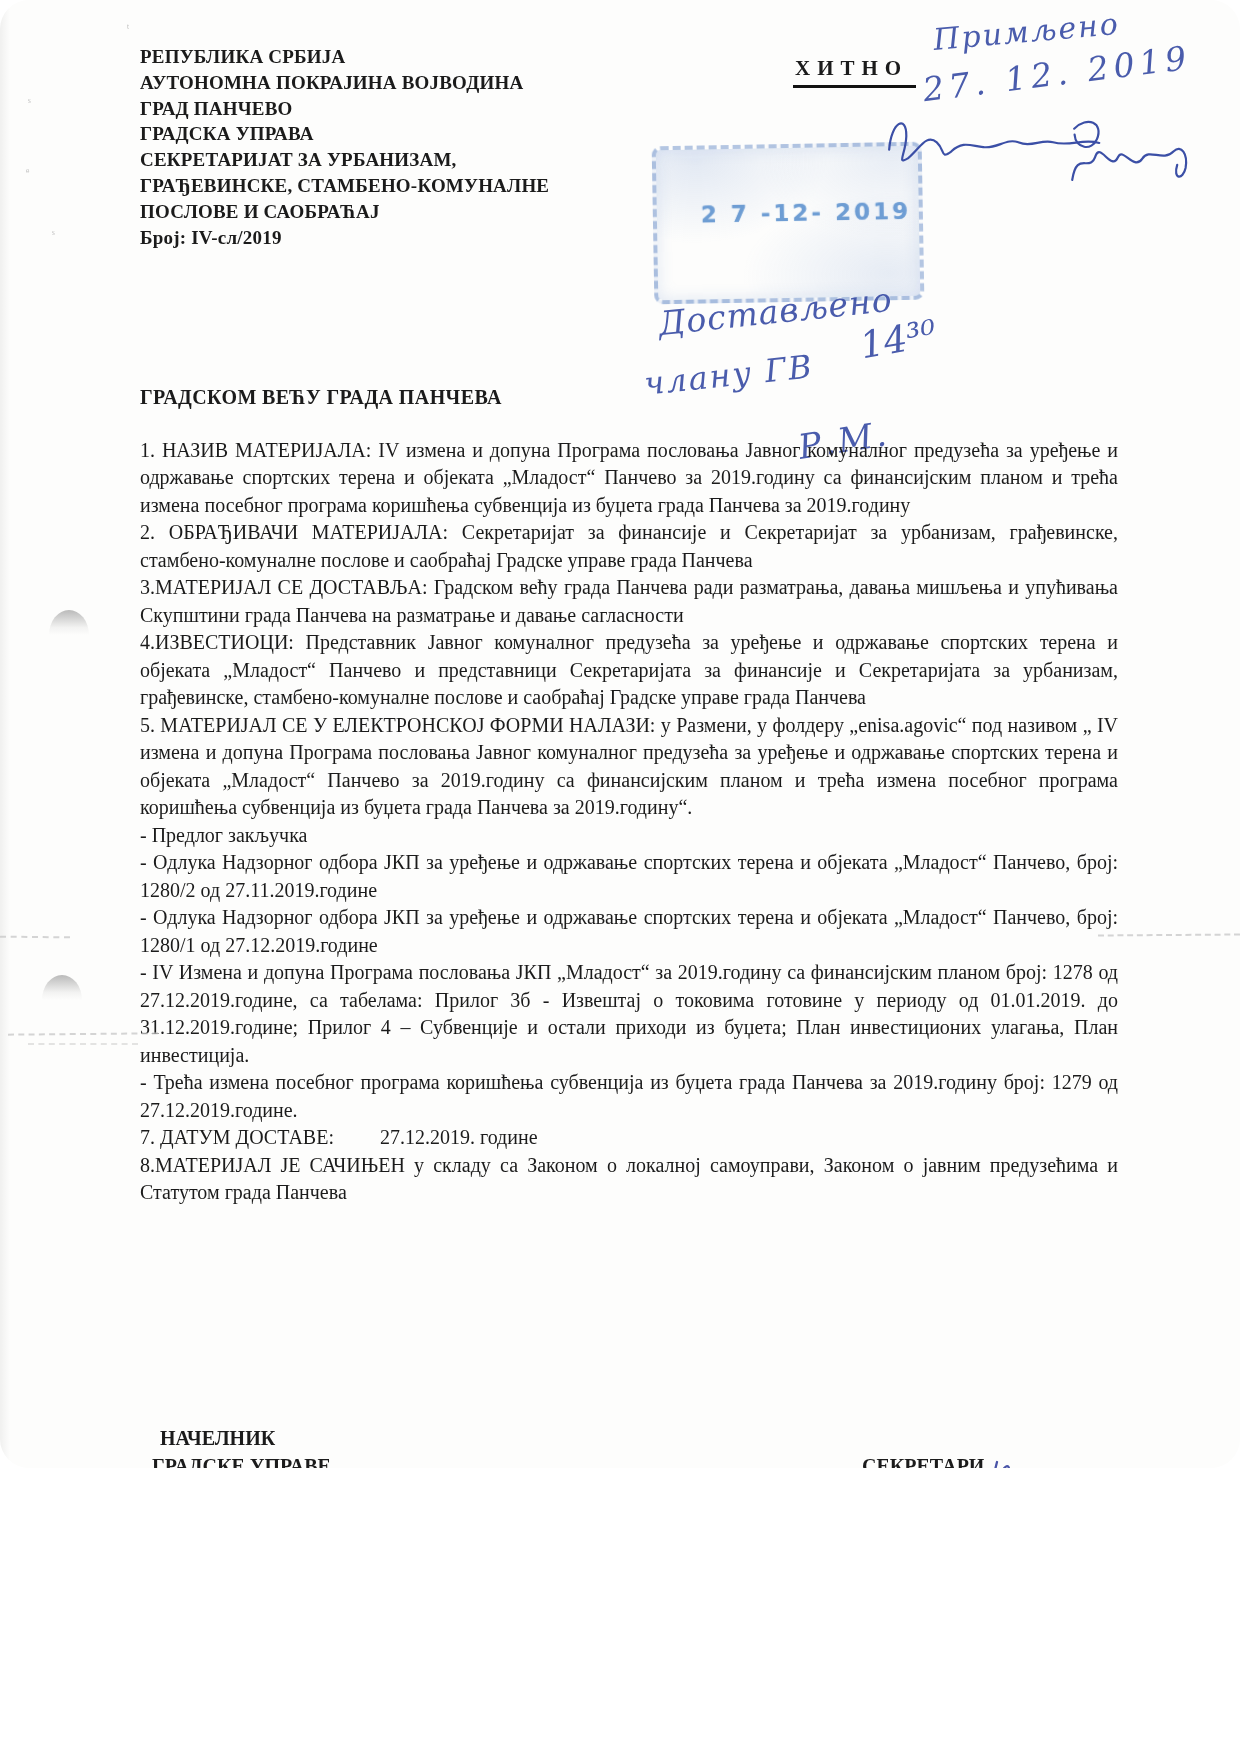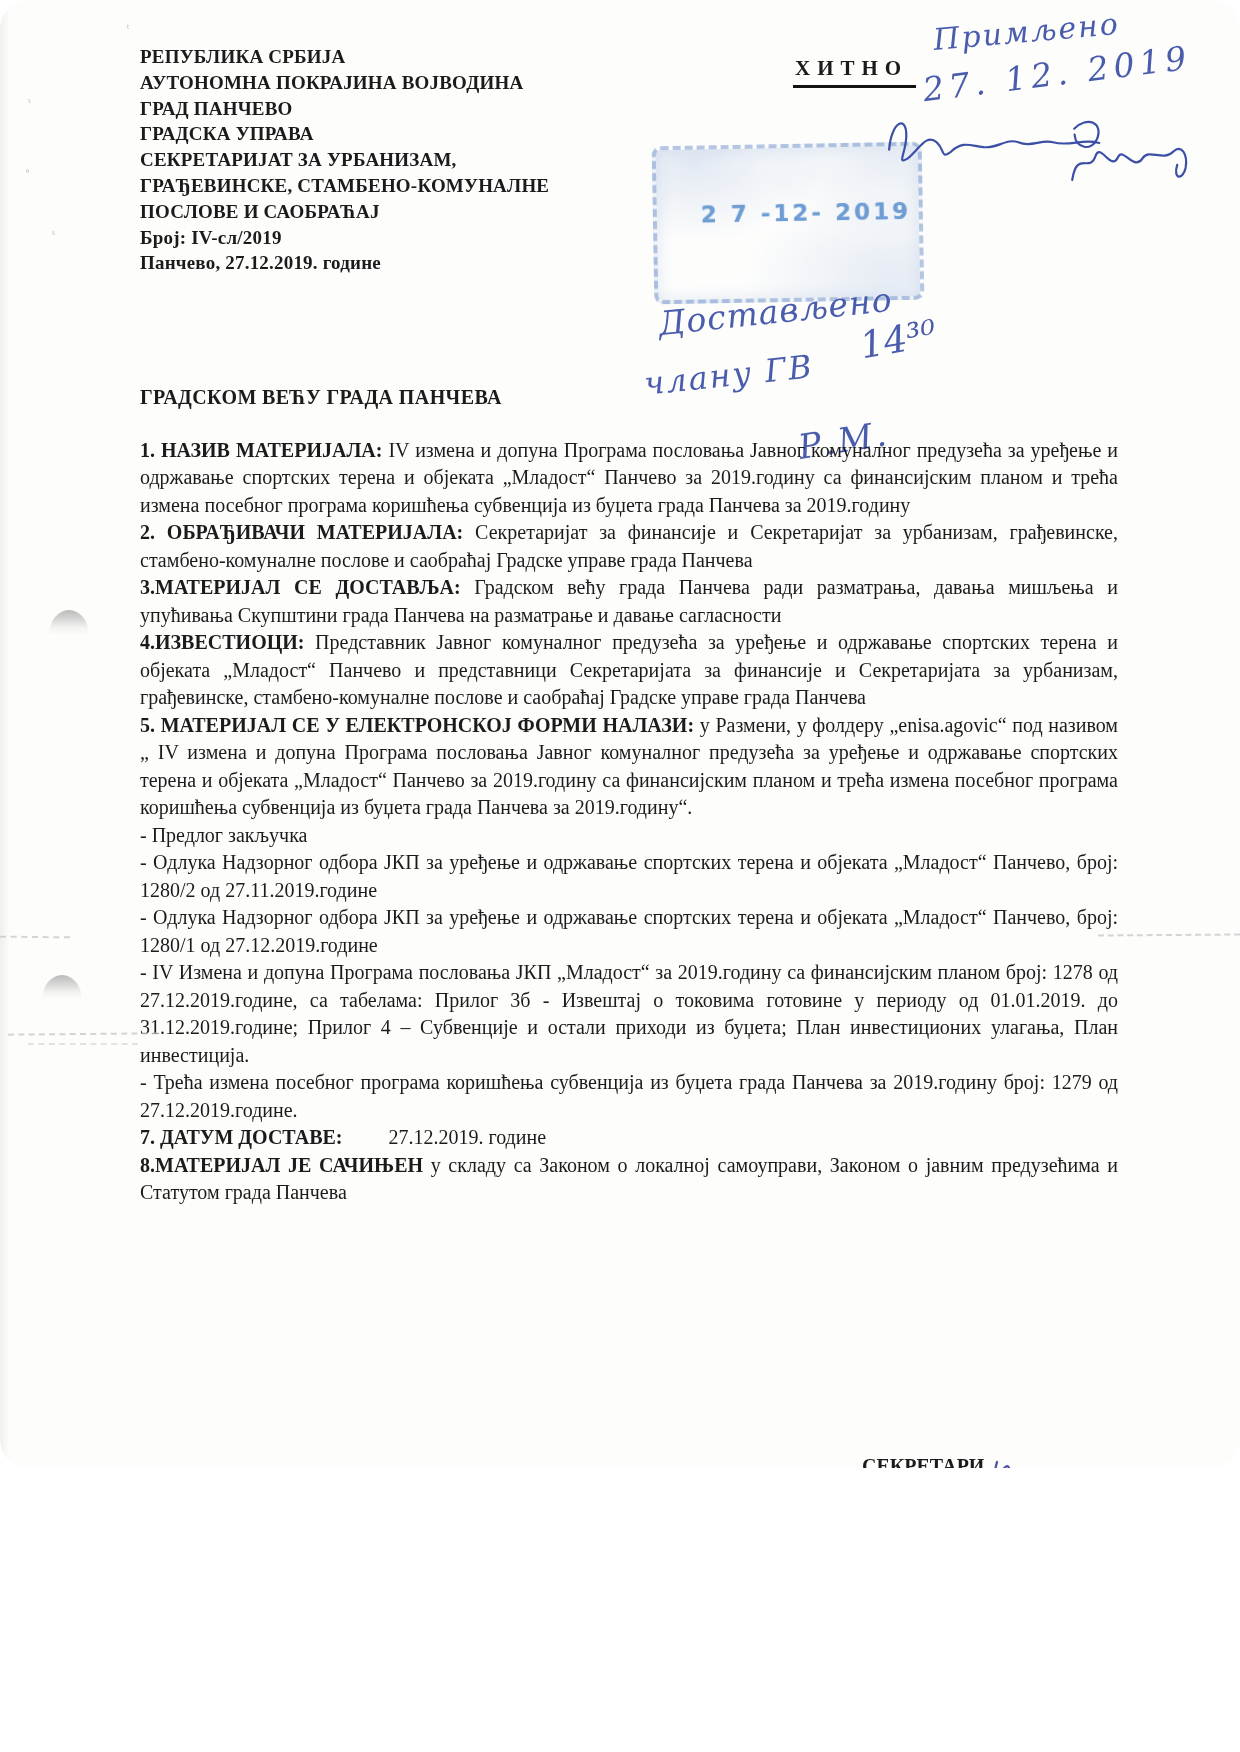--- a/index.html
+++ b/index.html
@@ -64,21 +64,21 @@
   
   .main {
     position:absolute; left:140px; top:368px; width:978px;
     font-size:20px; line-height:27.5px;
   }
   .doc-title { font-weight:bold; letter-spacing:.4px; margin:16px 0 25px 0; }
   p.para { margin:0; text-align:justify; }
   .gap-sm { margin-top:19px; }
   .gap-md { margin-top:24px; }
   .gap-lg { margin-top:26px; }
-  .plabel { font-weight:bold; }
+  .plabel { font-weight:normal; }
   .delivery-value { margin-left:46px; }
 
   
   .sig-role, .sig-name {
     position:absolute; font-weight:bold; font-size:20px; line-height:28px;
     white-space:nowrap;
   }
   .sig-left-role  { left:152px; top:1424px; }
   .sig-left-role .l1 { padding-left:8px; }
   .sig-left-name  { left:162px; top:1504px; }
@@ -108,21 +108,20 @@
 
   <div class="letterhead">
     <div>РЕПУБЛИКА СРБИЈА</div>
     <div>АУТОНОМНА ПОКРАЈИНА ВОЈВОДИНА</div>
     <div>ГРАД  ПАНЧЕВО</div>
     <div>ГРАДСКА УПРАВА</div>
     <div>СЕКРЕТАРИЈАТ ЗА УРБАНИЗАМ,</div>
     <div>ГРАЂЕВИНСКЕ, СТАМБЕНО-КОМУНАЛНЕ</div>
     <div>ПОСЛОВЕ И САОБРАЋАЈ</div>
     <div>Број: IV-сл/2019</div>
-    <div>Панчево, 27.12.2019. године</div>
   </div>
 
   <div class="urgent">ХИТНО</div>
 
   <div class="stamp">
     <div class="stamp-date">2 7 -12- 2019</div>
   </div>
 
   <div class="hw hw-received">Примљено</div>
   <div class="hw hw-recdate">27. 12. 2019</div>
@@ -155,20 +154,24 @@
     <p class="para">- Одлука Надзорног одбора ЈКП за уређење и одржавање спортских терена и објеката „Младост“ Панчево, број: 1280/2 од 27.11.2019.године</p>
     <p class="para">- Одлука Надзорног одбора ЈКП за уређење и одржавање спортских терена и објеката „Младост“ Панчево, број: 1280/1 од 27.12.2019.године</p>
     <p class="para">- IV Измена и допуна Програма пословања ЈКП „Младост“ за 2019.годину са финансијским планом број: 1278 од 27.12.2019.године,  са табелама: Прилог 3б - Извештај о токовима готовине у периоду од 01.01.2019. до 31.12.2019.године; Прилог 4 – Субвенције и остали приходи из буџета;  План инвестиционих улагања, План инвестиција.</p>
     <p class="para">- Трећа измена посебног програма коришћења субвенција из буџета града Панчева за 2019.годину број: 1279 од 27.12.2019.године.</p>
 
     <p class="para gap-lg"><span class="plabel">7. ДАТУМ ДОСТАВЕ:</span><span class="delivery-value">27.12.2019. године</span></p>
 
     <p class="para gap-lg"><span class="plabel">8.МАТЕРИЈАЛ ЈЕ САЧИЊЕН</span> <span>у складу са  Законом о локалној самоуправи, Законом о јавним предузећима и Статутом града Панчева</span></p>
   </div>
 
+  <div class="sig-role sig-left-role">
+    <div class="l1">НАЧЕЛНИК</div>
+    <div>ГРАДСКЕ УПРАВЕ</div>
+  </div>
   <svg class="sig-svg" style="left:132px; top:1452px;" width="460" height="122" viewBox="0 0 460 122">
     <path d="M14,64 C20,30 36,20 34,44 C32,66 20,84 32,74 C44,62 50,38 60,50 C68,60 62,76 74,64 C84,54 92,58 102,60 C114,62 122,52 132,58 C142,64 152,56 162,60"></path>
     <path d="M8,78 C40,70 80,64 118,68"></path>
     <path d="M176,58 C182,34 196,26 192,48 C188,68 180,80 192,70 C204,58 214,50 224,58 C232,64 242,58 252,62 C266,66 276,56 288,62 C300,68 310,60 322,64 C338,70 352,64 366,70 C386,78 402,96 396,114 C392,126 376,120 382,100"></path>
   </svg>
   <div class="sig-name sig-left-name">Марија Петровић</div>
 
   <div class="sig-role sig-right-role">СЕКРЕТАРИ</div>
   <svg class="sig-svg" style="left:935px; top:1440px;" width="260" height="85" viewBox="0 0 260 85">
     <path d="M56,64 C62,26 80,14 72,40 C66,60 54,76 68,66 C82,54 94,34 102,48 C108,58 102,70 114,60 C126,48 136,54 148,58 C164,63 178,52 192,58 C210,66 228,60 248,66"></path>

